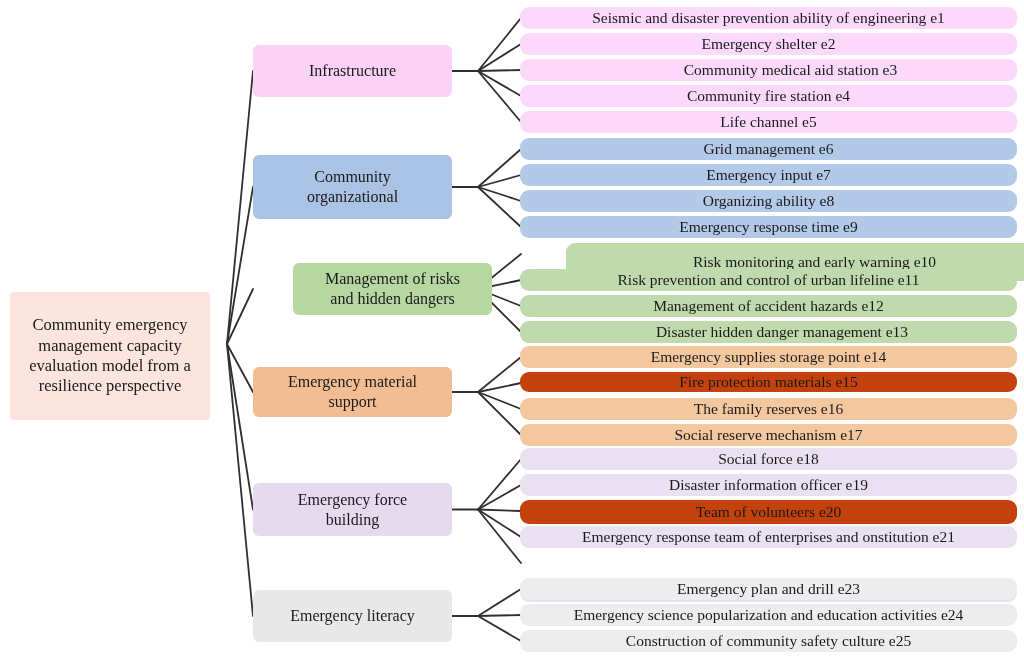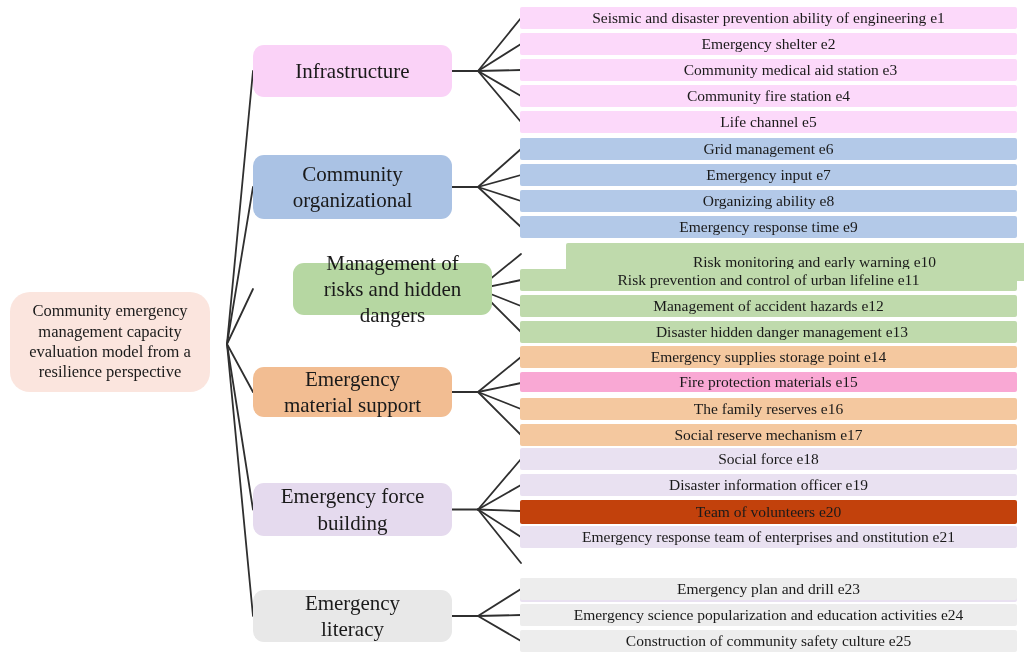--- a/index.html
+++ b/index.html
@@ -29,34 +29,34 @@
     box-sizing: border-box;
     display: flex;
     align-items: center;
     justify-content: center;
     text-align: center;
   }
   .root-node {
     left: 10px;
     top: 292px;
     width: 200px;
-    height: 100px;
-    border-radius: 20px;
+    height: 128px;
+    border-radius: 4px;
     font-size: 16.5px;
     line-height: 1.23;
     padding: 6px 8px;
   }
   .category-node {
-    border-radius: 11px;
-    font-size: 21px;
+    border-radius: 6px;
+    font-size: 16px;
     line-height: 1.25;
     padding: 4px 27px;
   }
   .leaf-node {
-    border-radius: 2px;
+    border-radius: 9px;
     font-size: 15.5px;
     line-height: 1.1;
     white-space: nowrap;
   }
 </style>
 </head>
 <body>
 
 <div class="canvas">
   <svg id="connectors" viewBox="0 0 1024 662" xmlns="http://www.w3.org/2000/svg">
@@ -151,21 +151,21 @@
       </div>
       <div class="node leaf-node" style="left: 520px; top: 321px; width: 497px; height: 22px; background: rgb(191, 218, 172); padding-left: 27px;">
         <span>Disaster hidden danger management e13</span>
       </div>
       <div class="node category-node" style="left: 253px; top: 367px; width: 199px; height: 50px; background: rgb(242, 189, 146);">
         <span>Emergency material support</span>
       </div>
       <div class="node leaf-node" style="left: 520px; top: 346px; width: 497px; height: 22px; background: rgb(244, 200, 159);">
         <span>Emergency supplies storage point e14</span>
       </div>
-      <div class="node leaf-node" style="left: 520px; top: 372px; width: 497px; height: 20px; background: #f9a8d4;">
+      <div class="node leaf-node" style="left: 520px; top: 372px; width: 497px; height: 20px; background: #c2410c;">
         <span>Fire protection materials e15</span>
       </div>
       <div class="node leaf-node" style="left: 520px; top: 398px; width: 497px; height: 22px; background: rgb(244, 200, 159);">
         <span>The family reserves e16</span>
       </div>
       <div class="node leaf-node" style="left: 520px; top: 424px; width: 497px; height: 22px; background: rgb(244, 200, 159);">
         <span>Social reserve mechanism e17</span>
       </div>
       <div class="node category-node" style="left: 253px; top: 483px; width: 199px; height: 53px; background: rgb(229, 218, 238);">
         <span>Emergency force building</span>

